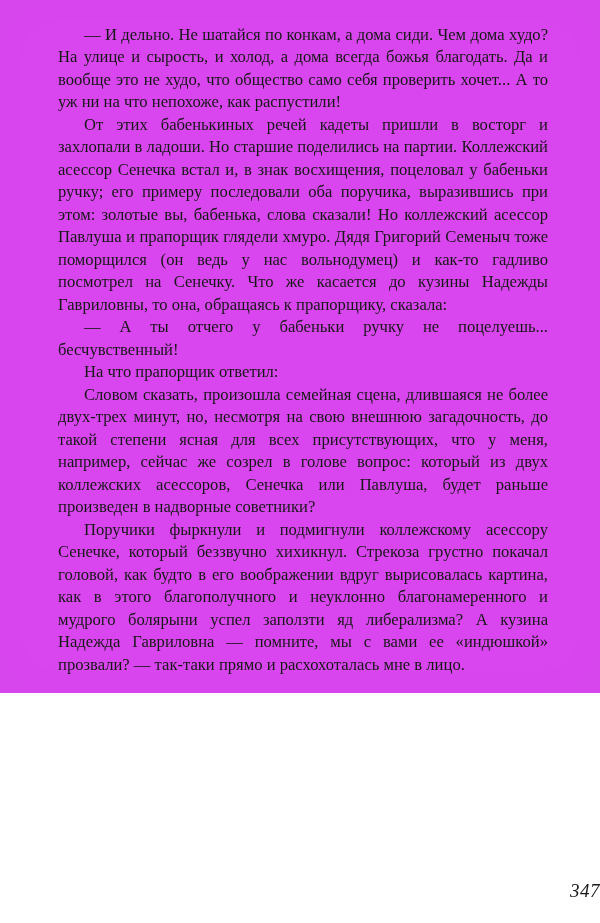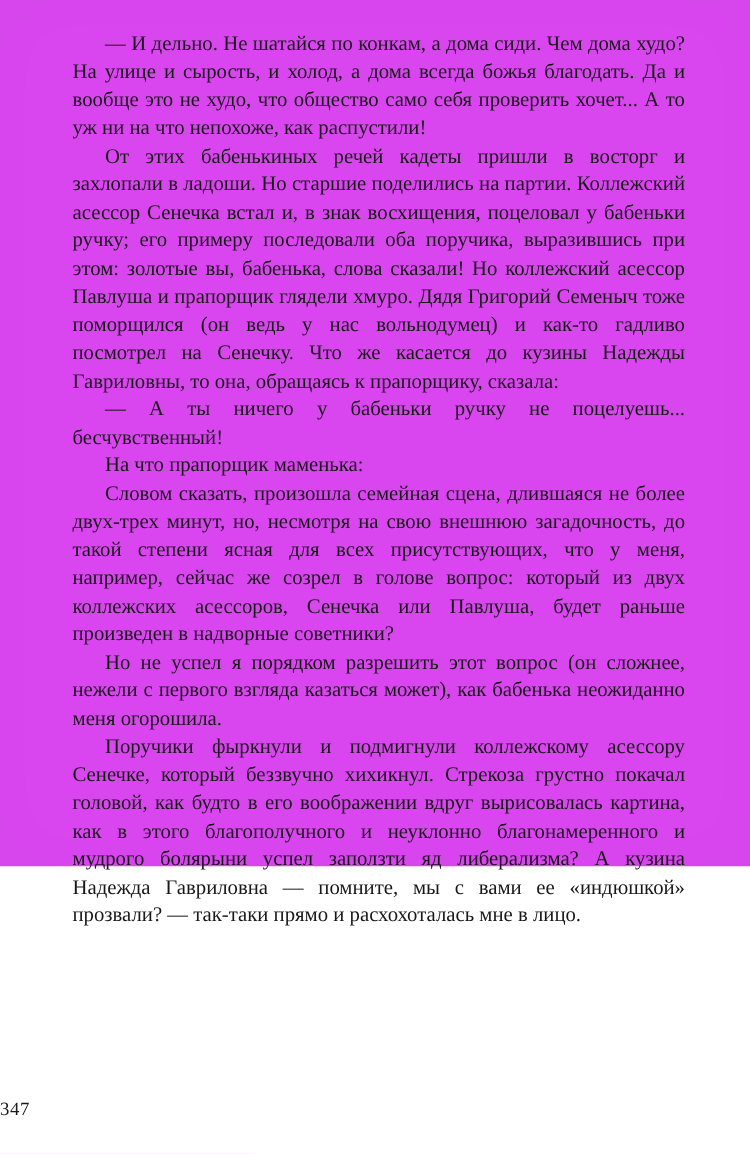--- a/index.html
+++ b/index.html
@@ -42,41 +42,41 @@
     text-indent: 26px;
   }
   p.dash {
     text-indent: 26px;
   }
   .page-number {
     position: absolute;
     left: 0;
     top: 880px;
     width: 600px;
-    text-align: left;
-    font-size: 15px;
+    text-align: right;
+    font-size: 19px;
     color: #1a1a1a;
     letter-spacing: 0.5px;
+    font-style: italic;
   }
   
   .page::after {
     content: "";
     position: absolute;
     left: 0; top: 0; right: 0; bottom: 0;
     pointer-events: none;
     box-shadow: inset 0 0 60px rgba(0,0,0,0.015);
   }
 </style>
 </head>
 <body>
 
 <div class="page">
   <div class="text-column">
     <p class="indent">— И дельно. Не шатайся по конкам, а дома сиди. Чем дома худо? На улице и сырость, и холод, а дома всегда божья благодать. Да и вообще это не худо, что общество само себя проверить хочет... А то уж ни на что непохоже, как распустили!</p>
     <p class="indent">От этих бабенькиных речей кадеты пришли в восторг и захлопали в ладоши. Но старшие поделились на партии. Коллежский асессор Сенечка встал и, в знак восхищения, поцеловал у бабеньки ручку; его примеру последовали оба поручика, выразившись при этом: золотые вы, бабенька, слова сказали! Но коллежский асессор Павлуша и прапорщик глядели хмуро. Дядя Григорий Семеныч тоже поморщился (он ведь у нас вольнодумец) и как-то гадливо посмотрел на Сенечку. Что же касается до кузины Надежды Гавриловны, то она, обращаясь к прапорщику, сказала:</p>
-    <p class="dash">— А ты ничего у бабеньки ручку не поцелуешь... бесчувственный!</p>
-    <p class="indent">На что прапорщик маменька:</p>
+    <p class="dash">— А ты отчего у бабеньки ручку не поцелуешь... бесчувственный!</p>
+    <p class="indent">На что прапорщик ответил:</p>
     <p class="indent">Словом сказать, произошла семейная сцена, длившаяся не более двух-трех минут, но, несмотря на свою внешнюю загадочность, до такой степени ясная для всех присутствующих, что у меня, например, сейчас же созрел в голове вопрос: который из двух коллежских асессоров, Сенечка или Павлуша, будет раньше произведен в надворные советники?</p>
-    <p class="indent">Но не успел я порядком разрешить этот вопрос (он сложнее, нежели с первого взгляда казаться может), как бабенька неожиданно меня огорошила.</p>
     <p class="indent">Поручики фыркнули и подмигнули коллежскому асессору Сенечке, который беззвучно хихикнул. Стрекоза грустно покачал головой, как будто в его воображении вдруг вырисовалась картина, как в этого благополучного и неуклонно благонамеренного и мудрого болярыни успел заползти яд либерализма? А кузина Надежда Гавриловна — помните, мы с вами ее «индюшкой» прозвали? — так-таки прямо и расхохоталась мне в лицо.</p>
   </div>
   <div class="page-number">347</div>
 </div>
 
 </body></html>

